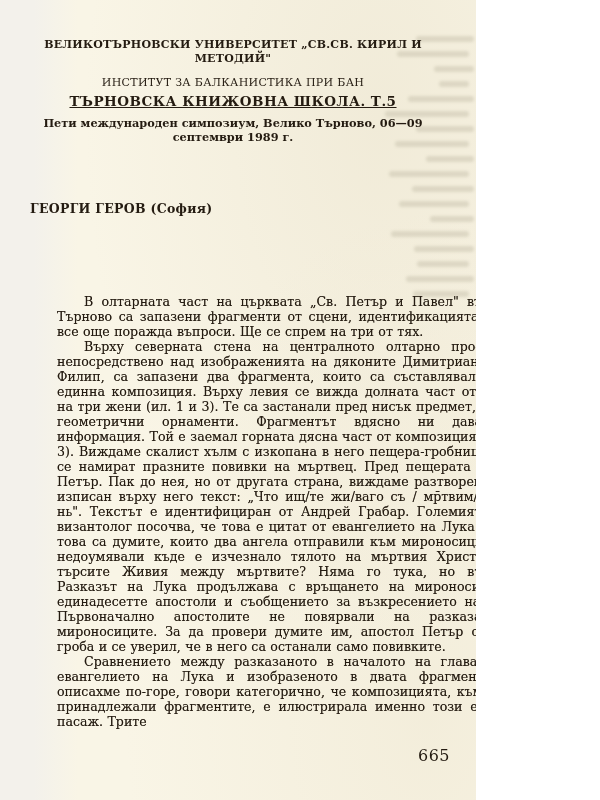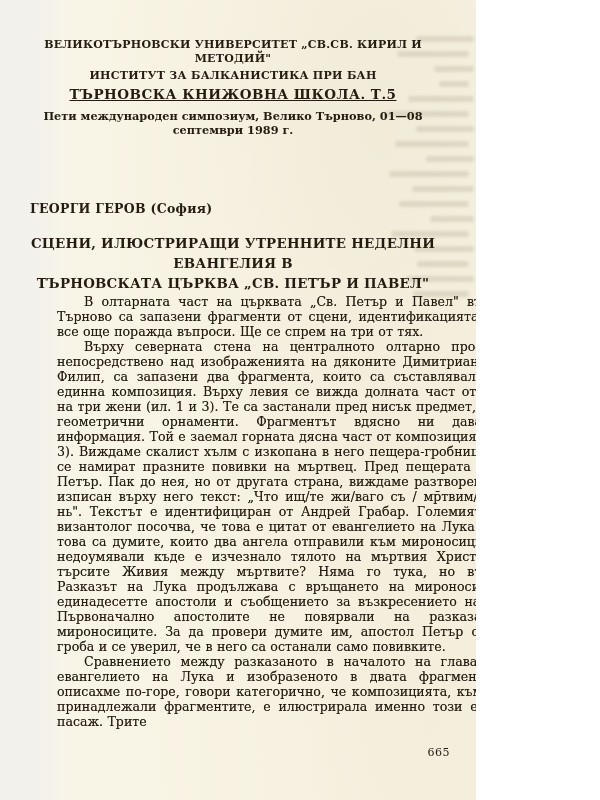--- a/index.html
+++ b/index.html
@@ -13,42 +13,42 @@
       radial-gradient(ellipse at 80% 15%, rgba(222,212,184,.30), transparent 55%),
       radial-gradient(ellipse at 90% 90%, rgba(228,218,190,.28), transparent 50%),
       linear-gradient(90deg, #f3f1eb 0px, #f3f1eb 34px, rgba(243,241,235,0) 78px),
       #f9f5e6;
   }
   .header{
     position:absolute; top:38px; left:30px; right:40px;
     text-align:center; line-height:1.25;
   }
   .h1{font-size:11px; font-weight:bold; letter-spacing:.25px;}
-  .h2{font-size:11px; font-weight:bold; margin-top:3px; letter-spacing:.3px;}
+  .h2{font-size:11px; font-weight:normal; margin-top:10px; letter-spacing:.3px;}
   .h3{font-size:13.5px; font-weight:bold; margin-top:4px; letter-spacing:.5px;text-decoration:underline;}
   .h4{font-size:11.3px; font-weight:bold; margin-top:6px;}
   .author{
     position:absolute; top:201px; left:30px; right:40px;
     font-size:12.5px; font-weight:bold; letter-spacing:.3px;
   }
   .title{
     position:absolute; top:233px; left:30px; right:40px;
     text-align:center; font-size:13.4px; font-weight:bold;
     line-height:20px; letter-spacing:.25px;
   }
   .body{
     position:absolute; top:294px; left:57px; width:489px;
     font-size:12.6px; line-height:15px; text-align:justify;
     word-spacing:.4px;
     text-shadow:0 0 .35px rgba(36,27,17,.55);
   }
   .body p{margin:0; text-indent:27px;}
   .pagenum{
     position:absolute; top:746px; right:26px;
-    font-size:11px; letter-spacing:.5px;
+    font-size:16px; letter-spacing:.5px;
   }
   .ghosts{position:absolute; top:0; right:0; width:100px; height:320px;}
   .ghost{
     position:absolute; height:6px; border-radius:3px;
     background:#c7c1ac; opacity:.5; filter:blur(1.6px);
   }
 </style>
 </head>
 <body>
 
@@ -72,29 +72,25 @@
       <i class="ghost" style="top: 246px; right: 2px; width: 60px;"></i>
       <i class="ghost" style="top: 261px; right: 7px; width: 52px;"></i>
       <i class="ghost" style="top: 276px; right: 2px; width: 68px;"></i>
       <i class="ghost" style="top: 291px; right: 7px; width: 56px;"></i>
     </div>
 
   <div class="header">
     <div class="h1">ВЕЛИКОТЪРНОВСКИ УНИВЕРСИТЕТ „СВ.СВ. КИРИЛ И МЕТОДИЙ"</div>
     <div class="h2">ИНСТИТУТ ЗА БАЛКАНИСТИКА ПРИ БАН</div>
     <div class="h3">ТЪРНОВСКА КНИЖОВНА ШКОЛА. Т.5</div>
-    <div class="h4">Пети международен симпозиум, Велико Търново, 01—08 септември 1989 г.</div>
+    <div class="h4">Пети международен симпозиум, Велико Търново, 06—09 септември 1989 г.</div>
   </div>
 
   <div class="author">ГЕОРГИ ГЕРОВ (София)</div>
 
-  <div class="title">
-    <div>СЦЕНИ, ИЛЮСТРИРАЩИ УТРЕННИТЕ НЕДЕЛНИ ЕВАНГЕЛИЯ В</div>
-    <div>ТЪРНОВСКАТА ЦЪРКВА „СВ. ПЕТЪР И ПАВЕЛ"</div>
-  </div>
 
   <div class="body">
     <p>В олтарната част на църквата „Св. Петър и Павел" във Велико Търново са запазени фрагменти от сцени, идентификацията на които все още поражда въпроси. Ще се спрем на три от тях.</p>
     <p>Върху северната стена на централното олтарно пространство, непосредствено над изображенията на дяконите Димитриан, Роман и Филип, са запазени два фрагмента, които са съставлявали част от единна композиция. Върху левия се вижда долната част от фигурите на три жени (ил. 1 и 3). Те са застанали пред нисък предмет, украсен с геометрични орнаменти. Фрагментът вдясно ни дава повече информация. Той е заемал горната дясна част от композицията (ил. 2 и 3). Виждаме скалист хълм с изкопана в него пещера-гробница, в която се намират празните повивки на мъртвец. Пред пещерата е апостол Петър. Пак до нея, но от другата страна, виждаме разтворен свитък с изписан върху него текст: „Что ищ/те жи/ваго съ / мр̄твим/--нѣсти/----нь". Текстът е идентифициран от Андрей Грабар. Големият френски византолог посочва, че това е цитат от евангелието на Лука 24:5-6¹. И това са думите, които два ангела отправили към мироносиците, които недоумявали къде е изчезнало тялото на мъртвия Христос: „Защо търсите Живия между мъртвите? Няма го тука, но възкръсна". Разказът на Лука продължава с връщането на мироносиците при единадесетте апостоли и съобщението за възкресението на Христос. Първоначално апостолите не повярвали на разказаното от мироносиците. За да провери думите им, апостол Петър отишъл на гроба и се уверил, че в него са останали само повивките.</p>
     <p>Сравнението между разказаното в началото на глава 30-та от евангелието на Лука и изобразеното в двата фрагмента, които описахме по-горе, говори категорично, че композицията, към която са принадлежали фрагментите, е илюстрирала именно този евангелски пасаж. Трите</p>
   </div>
 
   <div class="pagenum">665</div>
 
 </div>

